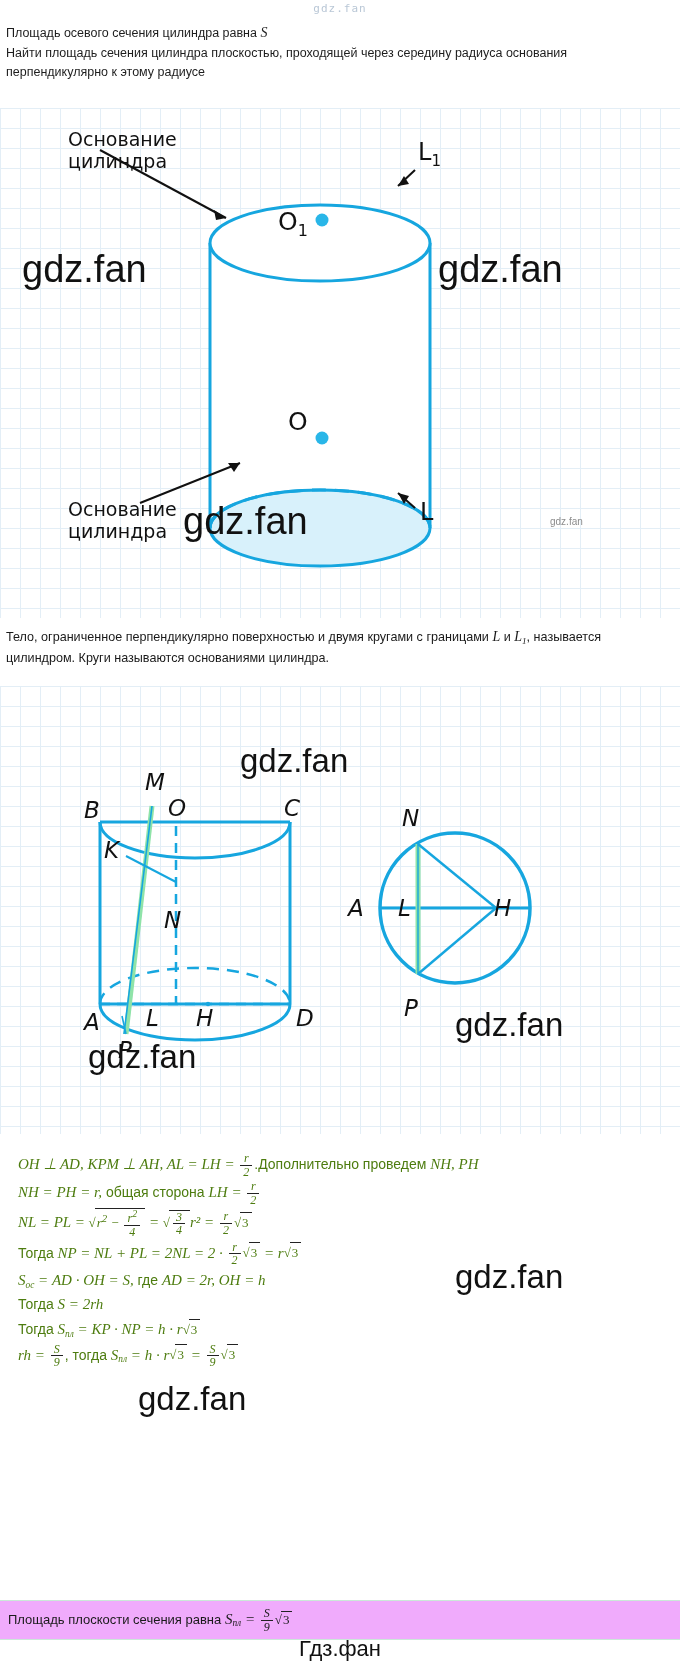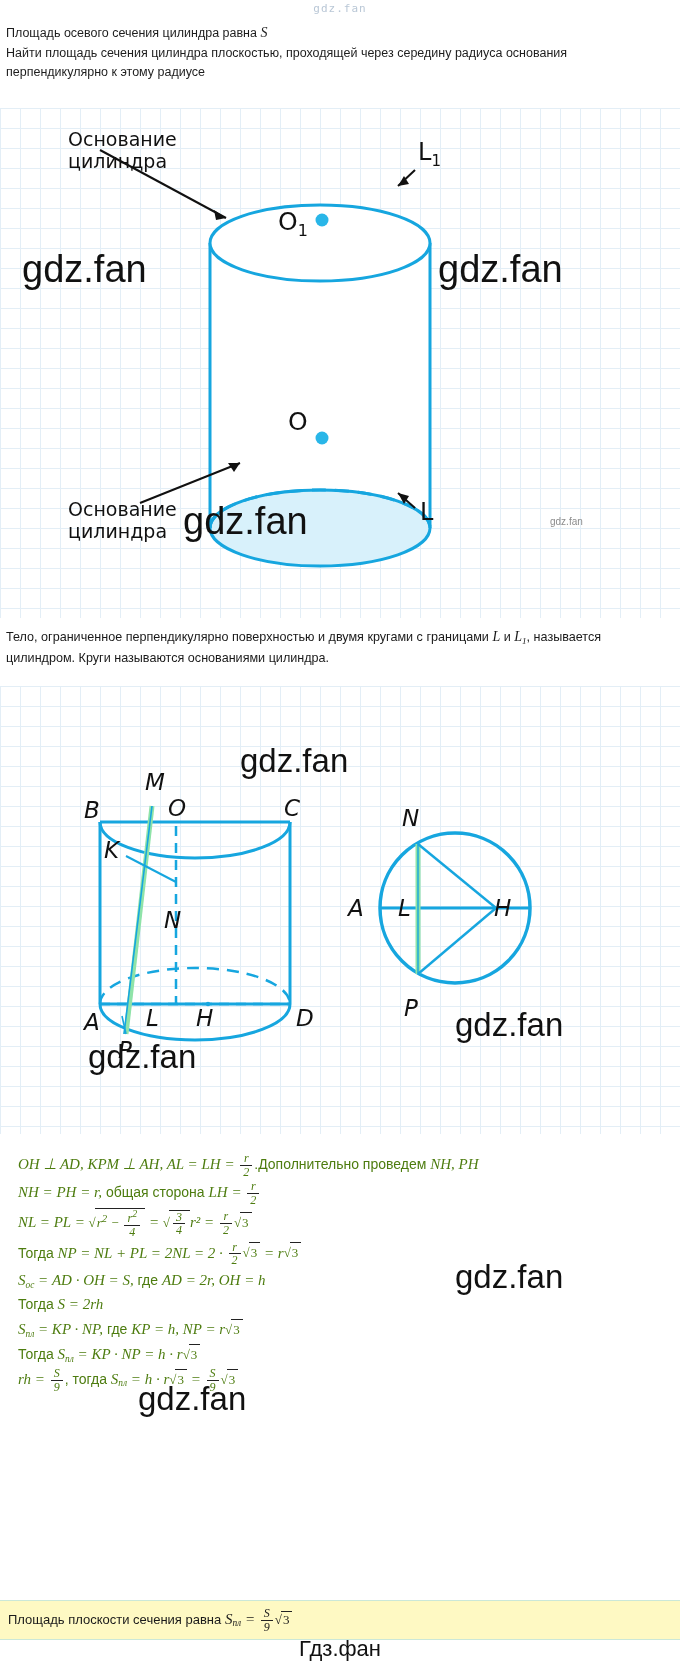--- a/index.html
+++ b/index.html
@@ -132,21 +132,21 @@
     display: inline-block;
     border-top: 1px solid #222;
     padding: 0 3px 0 2px;
     margin-left: -1px;
   }
   .answer {
     position: absolute;
     left: 0;
     top: 1600px;
     width: 680px;
-    background: #fef9c3;
+    background: #f0abfc;
     border-top: 1px solid #cbe8d8;
     border-bottom: 1px solid #cbe8d8;
     padding: 6px 8px;
     box-sizing: border-box;
     font-size: 13px;
   }
   .footer {
     position: absolute;
     left: 0;
     top: 1636px;
@@ -299,23 +299,20 @@
     </div>
 
     <div class="line">
       <span class="ser math">S</span><span class="sub">ос</span><span class="ser math"> = AD · OH = S,</span><span class="note"> где </span><span class="ser math">AD = 2r,  OH = h</span>
     </div>
 
     <div class="line">
       <span class="note">Тогда </span><span class="ser math">S = 2rh</span>
     </div>
 
-    <div class="line">
-      <span class="ser math">S</span><span class="sub">пл</span><span class="ser math"> = KP · NP,</span><span class="note"> где </span><span class="ser math">KP = h,  NP = r</span><span class="rad">√<span class="radbar">3</span></span>
-    </div>
 
     <div class="line">
       <span class="note">Тогда </span><span class="ser math">S</span><span class="sub">пл</span><span class="ser math"> = KP · NP = h · r</span><span class="rad">√<span class="radbar">3</span></span>
     </div>
 
     <div class="line">
       <span class="ser math">rh = </span><span class="frac"><span class="num">S</span><span class="den">9</span></span><span class="note">, тогда </span><span class="ser math">S</span><span class="sub">пл</span><span class="ser math"> = h · r</span><span class="rad">√<span class="radbar">3</span></span><span class="ser math"> = </span><span class="frac"><span class="num">S</span><span class="den">9</span></span><span class="rad">√<span class="radbar">3</span></span>
     </div>
   </div>
 

